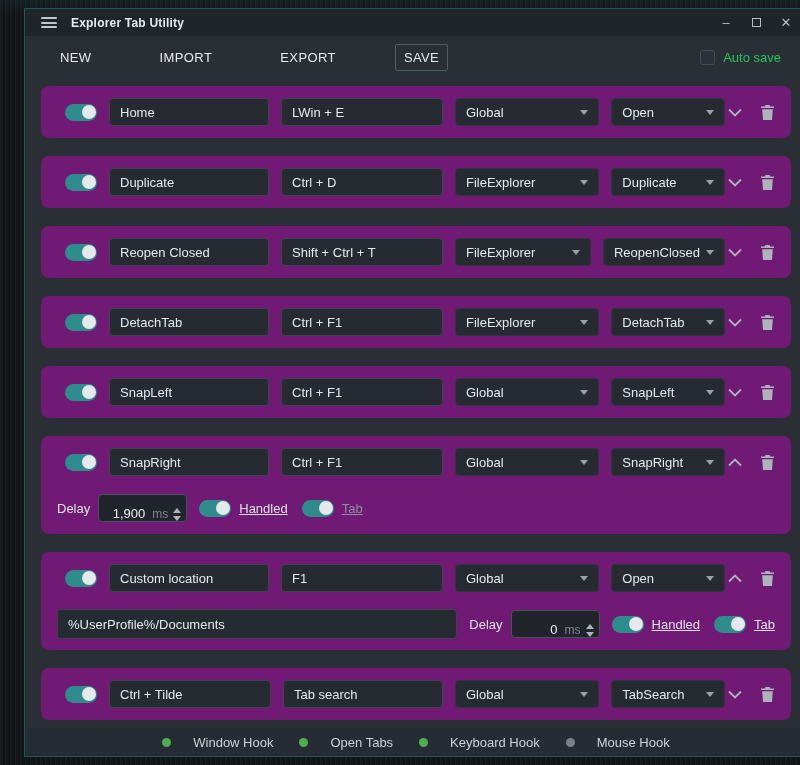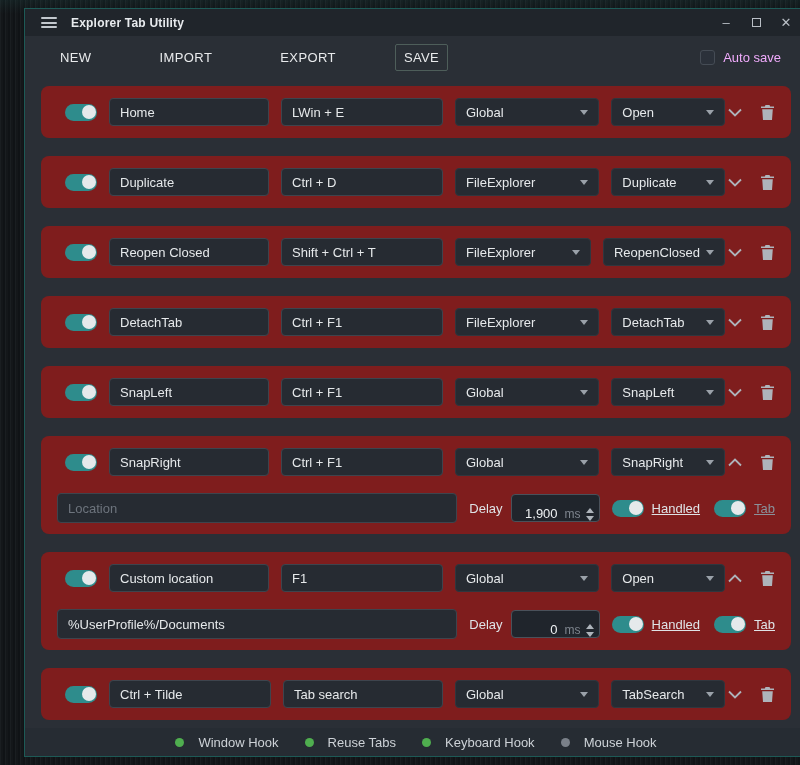--- a/index.html
+++ b/index.html
@@ -23,24 +23,24 @@
   .title { font-size:12px; font-weight:700; color:#e8ebee; letter-spacing:0.2px; }
   .wincontrols { margin-left:auto; display:flex; align-items:center; gap:16px; padding-right:4px; }
   .winbtn { color:#b9bfc6; font-size:13px; line-height:1; cursor:pointer; display:flex; align-items:center; justify-content:center; width:14px; height:14px; }
   .maxbox { width:9px; height:9px; border:1px solid #b9bfc6; display:inline-block; }
   
   .menubar { height:42px; display:flex; align-items:center; padding:0 26px 0 26px; flex:0 0 auto;gap:20px; }
   .menubtn { color:#e8eaec; font-size:13px; letter-spacing:0.4px; margin-right:30px; padding:5px 8px; border:1px solid transparent; border-radius:2px; cursor:pointer; }
   .menubtn.active { border-color:#4e5e5a; }
   .autosave { margin-left:auto; display:flex; align-items:center; gap:8px; cursor:pointer; }
   .checkbox { width:15px; height:15px; border-radius:3px; background:#2b313a; border:1px solid #454c55; }
-  .autosave-label { color:#f0abfc; font-size:13px; }
+  .autosave-label { color:#22c55e; font-size:13px; }
   
   .cards { flex:1 1 auto; padding:8px 16px 0 16px; overflow:hidden; }
-  .card { background:#7f1d1d; border-radius:8px; margin-bottom:18px; }
+  .card { background:#701a75; border-radius:8px; margin-bottom:18px; }
   .card-main { height:52px; display:flex; align-items:center; padding:0 14px 0 24px; }
   .card-sub { height:46px; display:flex; align-items:center; padding:0 16px 6px 16px; }
   
   .toggle { width:32px; height:17px; border-radius:9px; background:#2e8c8c; position:relative; flex:0 0 auto; cursor:pointer; }
   .toggle::after { content:""; position:absolute; right:1px; top:1.5px; width:14px; height:14px; border-radius:50%; background:#e5e9eb; }
   
   .field { height:28px; background:#262b32; border:1px solid #3e444d; border-radius:4px; color:#e6e9eb; font-size:13px; padding:0 10px; font-family:inherit; outline:none; }
   .field::placeholder { color:#6d747d; }
   .name-field { width:160px; margin-left:12px; }
   .hotkey-field { width:162px; margin-left:12px; }
@@ -59,21 +59,21 @@
   .delay-value { color:#eef1f3; font-size:13px; min-width:38px; text-align:right; }
   .delay-unit { color:#7e858e; font-size:12px; margin:0 5px 0 7px; }
   .spinner { display:flex; flex-direction:column; gap:3px; align-items:center; cursor:pointer; }
   .spin-up { width:0; height:0; border-left:4px solid transparent; border-right:4px solid transparent; border-bottom:5px solid #aeb4bb; }
   .spin-down { width:0; height:0; border-left:4px solid transparent; border-right:4px solid transparent; border-top:5px solid #aeb4bb; }
   .subtoggle-label { color:#dfe3e6; font-size:13px; margin:0 14px 0 8px; white-space:nowrap;text-decoration:underline; }
   .subtoggle-label.last { margin-right:0; }
   .subtoggle-label.dim { color:#8a919a; }
   
   .footer { flex:0 0 auto; height:28px; background:#262c33; display:flex; align-items:center; justify-content:center; gap:26px; }
-  .indicator { display:flex; align-items:center; gap:14px; }
+  .indicator { display:flex; align-items:center; gap:22px; }
   .dot { width:9px; height:9px; border-radius:50%; }
   .dot.on { background:#4fae4f; }
   .dot.off { background:#7a8089; }
   .ind-label { color:#cdd2d7; font-size:13px; }
 </style>
 </head>
 <body>
 
 <div class="window">
 
@@ -266,21 +266,20 @@
               </svg>
             </div>
           <div class="iconbtn">
               <svg width="13" height="15" viewBox="0 0 13 15">
                 <path fill="#aeb4bb" d="M4.5 0h4l.7 1.5H13V3H0V1.5h3.8L4.5 0zM1.2 4.2h10.6l-.8 10.8H2L1.2 4.2z"></path>
               </svg>
             </div>
         </div>
       </div>
       <div class="card-sub">
-        <input class="field loc-field" placeholder="Location" style="">
         <span class="delay-label">Delay</span>
         <div class="delaybox">
           <span class="delay-value">1,900</span>
           <span class="delay-unit">ms</span>
           <div class="spinner">
               <span class="spin-up"></span>
               <span class="spin-down"></span>
             </div>
         </div>
         <div class="toggle"></div>
@@ -364,21 +363,21 @@
 
   </div>
 
   <div class="footer">
     <div class="indicator">
       <span class="dot on"></span>
       <span class="ind-label">Window Hook</span>
     </div>
     <div class="indicator">
       <span class="dot on"></span>
-      <span class="ind-label">Reuse Tabs</span>
+      <span class="ind-label">Open Tabs</span>
     </div>
     <div class="indicator">
       <span class="dot on"></span>
       <span class="ind-label">Keyboard Hook</span>
     </div>
     <div class="indicator">
       <span class="dot off"></span>
       <span class="ind-label">Mouse Hook</span>
     </div>
   </div>

